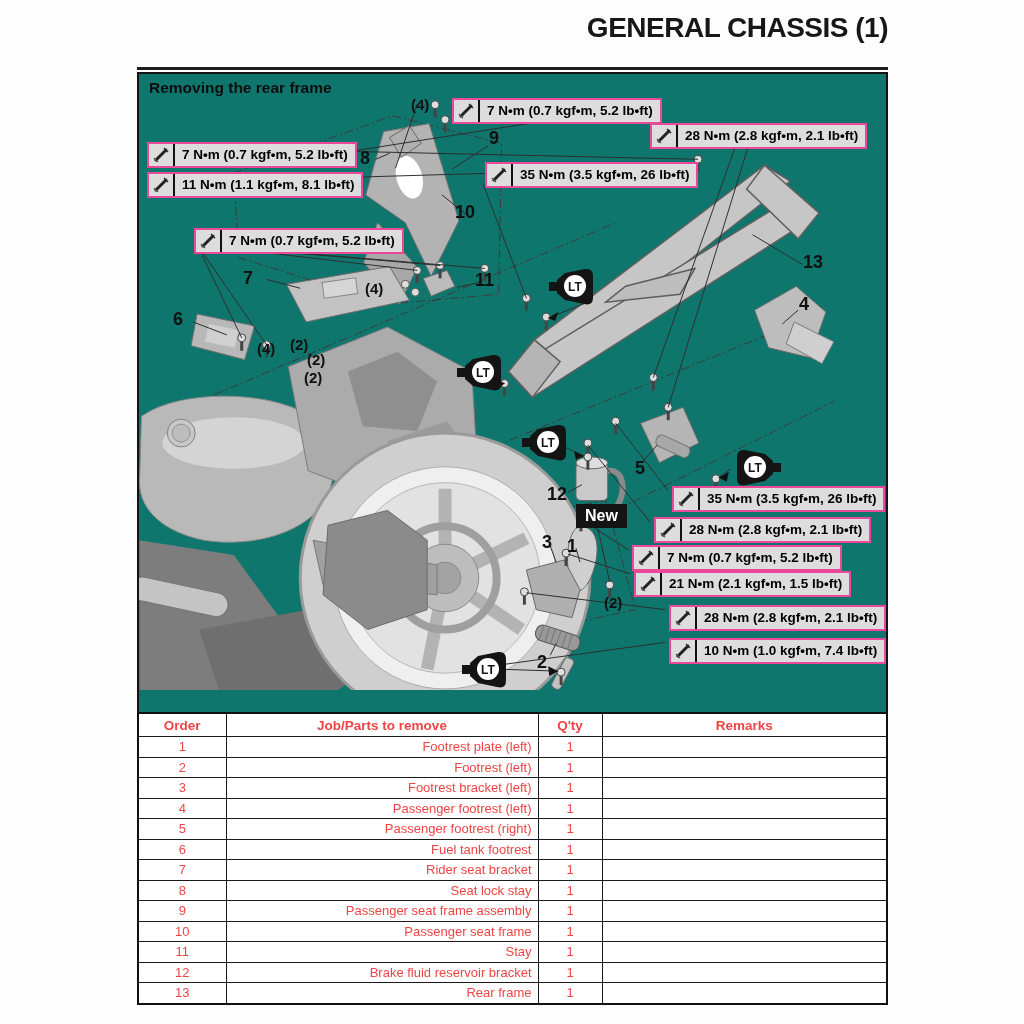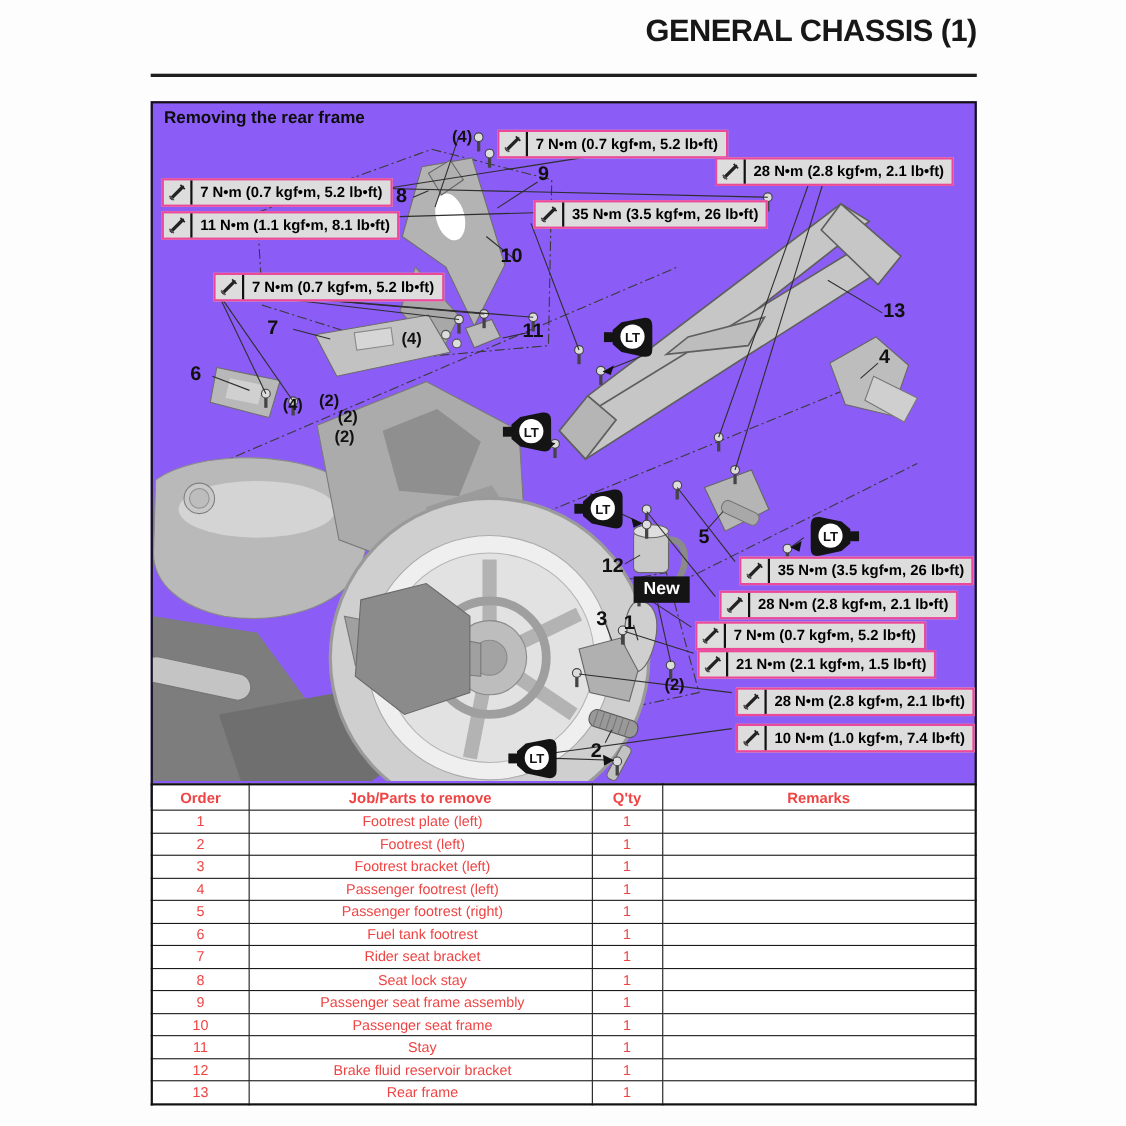--- a/index.html
+++ b/index.html
@@ -1,41 +1,41 @@
 <!DOCTYPE html>
 <html><head>
 <meta charset="utf-8">
 <style>
   html,body{margin:0;padding:0;background:#ffffff;}
   .page{position:relative;width:1024px;height:1024px;background:#fdfdfd;overflow:hidden;
         font-family:"Liberation Sans","DejaVu Sans",sans-serif;color:#111;}
   .page-title{position:absolute;top:12px;left:0;width:888px;text-align:right;
         font-size:28px;font-weight:bold;letter-spacing:-0.5px;color:#171717;}
   .title-rule{position:absolute;left:137px;top:67px;width:751px;height:3px;background:#1e1e1e;}
-  .diagram{position:absolute;left:137px;top:92px;width:751px;height:642px;
-        border:2.5px solid #141414;box-sizing:border-box;background:#8b5cf6;}
+  .diagram{position:absolute;left:137px;top:72px;width:751px;height:642px;
+        border:2.5px solid #141414;box-sizing:border-box;background:#0f766e;}
   .diagram-title{position:absolute;left:10px;top:5px;font-size:15.5px;font-weight:bold;color:#0d0d0d;}
   .art{position:absolute;left:0;top:0;}
   .dd{fill:none;stroke:#3a3a3a;stroke-width:1;stroke-dasharray:9 3 2 3;}
   .ld{fill:none;stroke:#2e2e2e;stroke-width:1;}
   .tq{position:absolute;display:flex;align-items:stretch;border:2px solid #ec4899;
       background:#dddddd;height:26px;box-sizing:border-box;white-space:nowrap;}
   .tq-icon{width:24px;border-right:2px solid #101010;display:flex;align-items:center;justify-content:center;}
   .tq-text{padding:0 7px;font-weight:bold;font-size:13.5px;line-height:21px;color:#000;}
   .pn{position:absolute;font-weight:bold;font-size:18px;color:#101010;}
   .qn{position:absolute;font-weight:bold;font-size:15px;color:#101010;}
   .new-box{position:absolute;background:#141414;color:#ffffff;font-weight:bold;
       font-size:16px;padding:1px 9px;line-height:22px;}
   .lt{position:absolute;width:46px;height:40px;}
   .parts-table{position:absolute;left:137px;top:712px;width:751px;border-collapse:collapse;
       table-layout:fixed;font-size:13px;color:#ef4444;background:#fff;border:2.5px solid #111;}
   .parts-table th{border:1.6px solid #1a1a1a;height:22px;font-size:13.5px;font-weight:bold;padding:0 6px;}
   .parts-table td{border:1.6px solid #1a1a1a;height:19.5px;padding:0 6px;}
   .c{text-align:center;}
-  .l{text-align:center;padding-left:10px !important;}
+  .l{text-align:right;padding-left:10px !important;}
 </style>
 </head>
 <body>
 
 <div class="page">
 
   <div class="page-title">GENERAL CHASSIS (1)</div>
   <div class="title-rule"></div>
 
   <div class="diagram">

